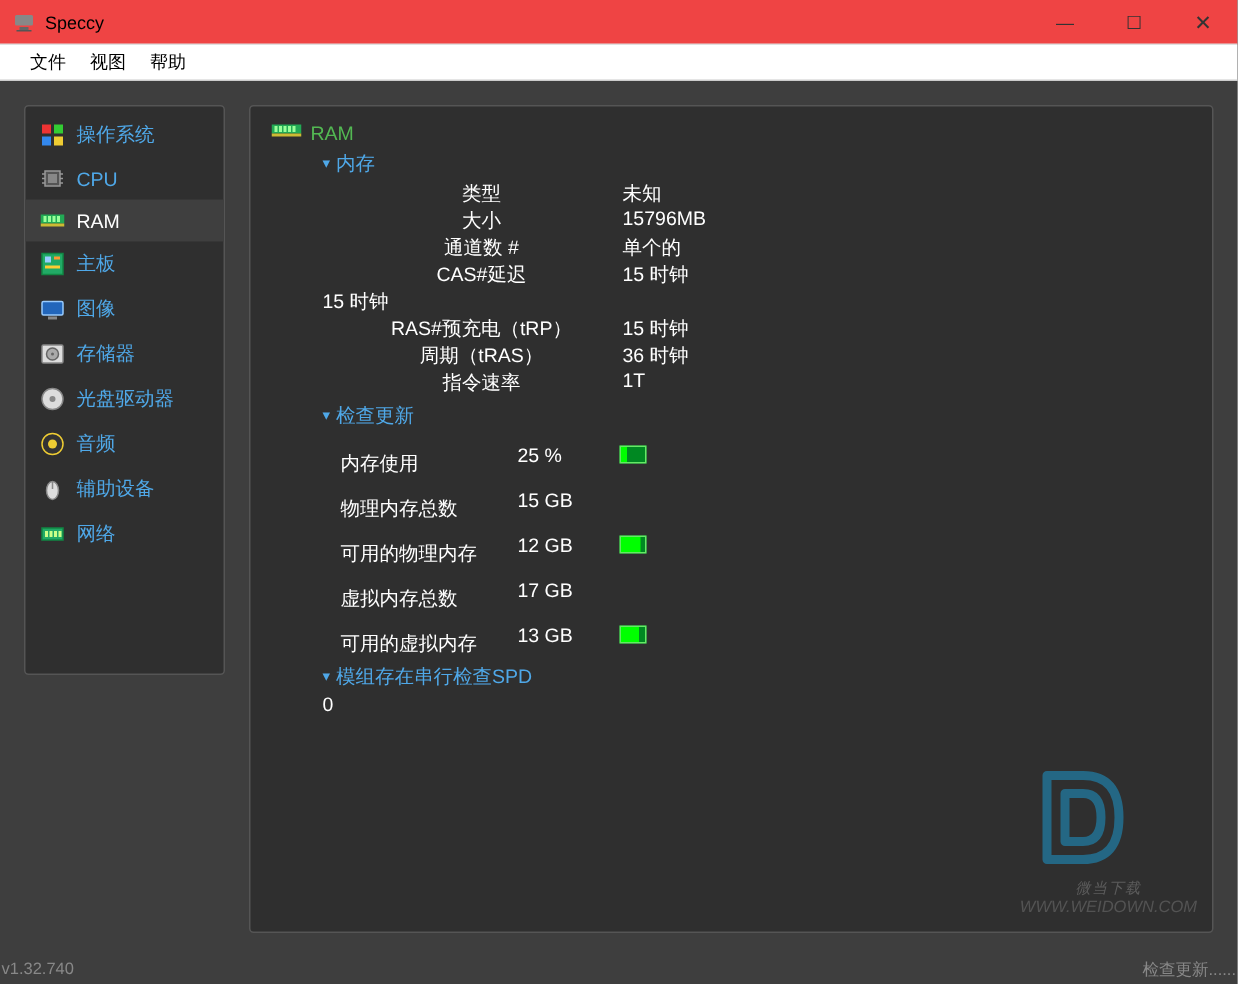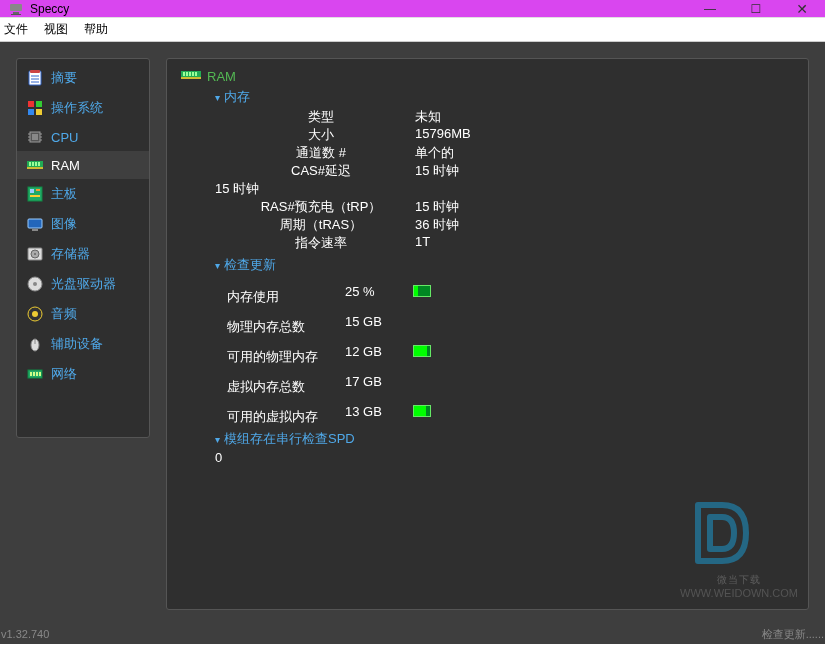--- a/index.html
+++ b/index.html
@@ -1,23 +1,23 @@
 <!DOCTYPE html>
 <html><head>
 <meta charset="utf-8">
 <style>
 * { margin:0; padding:0; box-sizing:border-box; }
 body { font-family:"Microsoft YaHei","Segoe UI",sans-serif; background:#fff; width:825px; height:656px; overflow:hidden; position:relative; }
-.titlebar { height:18px; background:#d946ef; display:flex; align-items:center; padding:0 0 0 8px; border-bottom:1px solid #e0e0e0; }
+.titlebar { height:30px; background:#ef4444; display:flex; align-items:center; padding:0 0 0 8px; border-bottom:1px solid #e0e0e0; }
 .titlebar .icon { width:16px; height:16px; margin-right:6px; display:flex; align-items:center; justify-content:center; }
 .titlebar .title { font-size:12px; flex:1; }
 .winbtns { display:flex; height:100%; }
 .winbtn { width:46px; display:flex; align-items:center; justify-content:center; font-size:12px; color:#333; cursor:default; }
 .winbtn.close { font-size:14px; }
-.menubar { height:24px; background:#fff; display:flex; align-items:center; padding:0 4px; font-size:12px; gap:16px; border-bottom:1px solid #ccc; }
+.menubar { height:24px; background:#fff; display:flex; align-items:center; padding:0 20px; font-size:12px; gap:16px; border-bottom:1px solid #ccc; }
 .menubar span { cursor:default; }
 .client { background:#3e3e3e; height:calc(100% - 30px - 24px - 20px); display:flex; padding:16px 16px 0 16px; gap:16px; position:relative; }
 .sidebar { width:134px; background:#2f2f2f; border:1px solid #555; border-radius:3px; padding:4px 0; height:380px; }
 .sbitem { display:flex; align-items:center; gap:8px; padding:6px 10px; color:#4fa8e8; font-size:13px; cursor:default; }
 .sbitem.selected { background:#3f3f3f; color:#fff; }
 .sbicon { width:16px; height:16px; display:flex; align-items:center; justify-content:center; flex-shrink:0; }
 .content { flex:1; background:#2f2f2f; border:1px solid #555; border-radius:3px; padding:10px 14px; color:#c0c0c0; font-size:13px; overflow:auto; height:552px; position:relative; }
 .section-title { color:#53b853; display:flex; align-items:center; gap:6px; margin-bottom:4px; }
 .sub { margin-left:34px; }
 .subhead { color:#4fa8e8; margin-top:4px; margin-bottom:2px; display:flex; align-items:center; gap:4px; }
@@ -25,21 +25,21 @@
 .kv { display:flex; }
 .kv .k { width:200px; color:#fff; padding-left:12px;text-align:center; }
 .kv .v { color:#fff; }
 .phys { display:flex; align-items:center; }
 .phys .k { width:130px; color:#fff; padding-left:12px;margin-top:12px; }
 .phys .v { width:64px; color:#fff; }
 .bar { width:18px; height:12px; border:1px solid #66e866; background:#082; position:relative; margin-left:4px; }
 .bar .fill { position:absolute; top:0; bottom:0; left:0; background:#00ff00; }
 .statusbar { height:20px; background:#3e3e3e; color:#888; font-size:11px; display:flex; align-items:center; padding:0 1px; }
 .statusbar .left { flex:1; }
-.watermark { position:absolute; right:10px; bottom:10px; opacity:0.5; pointer-events:none; text-align:center; }
+.watermark { position:absolute; right:10px; bottom:10px; opacity:0.5; pointer-events:none; text-align:center;font-style:italic; }
 .watermark svg { display:block; }
 .watermark .wmtxt { font-size:10px; color:#888; letter-spacing:1px; }
 .wmurl { font-size:11px; color:#777; }
 </style>
 </head>
 <body>
 
 <div class="titlebar">
   <span class="icon">
     <svg width="16" height="16" viewBox="0 0 16 16">
@@ -60,32 +60,20 @@
   <span>文件</span>
   <span>视图</span>
   <span>帮助</span>
 </div>
 
 <div class="client">
   <div class="sidebar" id="sidebar">
       <div class="sbitem">
         <span class="sbicon">
           <svg width="16" height="16">
-            <rect x="2" y="1" width="12" height="14" rx="1" fill="#fff" stroke="#36c"></rect>
-            <rect x="3" y="0" width="10" height="3" rx="1" fill="#c44"></rect>
-            <line x1="4" y1="6" x2="12" y2="6" stroke="#36c"></line>
-            <line x1="4" y1="9" x2="12" y2="9" stroke="#36c"></line>
-            <line x1="4" y1="12" x2="12" y2="12" stroke="#36c"></line>
-          </svg>
-        </span>
-        <span>摘要</span>
-      </div>
-      <div class="sbitem">
-        <span class="sbicon">
-          <svg width="16" height="16">
             <rect x="1" y="1" width="6" height="6" fill="#e33"></rect>
             <rect x="9" y="1" width="6" height="6" fill="#3c3"></rect>
             <rect x="1" y="9" width="6" height="6" fill="#38e"></rect>
             <rect x="9" y="9" width="6" height="6" fill="#ec3"></rect>
           </svg>
         </span>
         <span>操作系统</span>
       </div>
       <div class="sbitem">
         <span class="sbicon">

